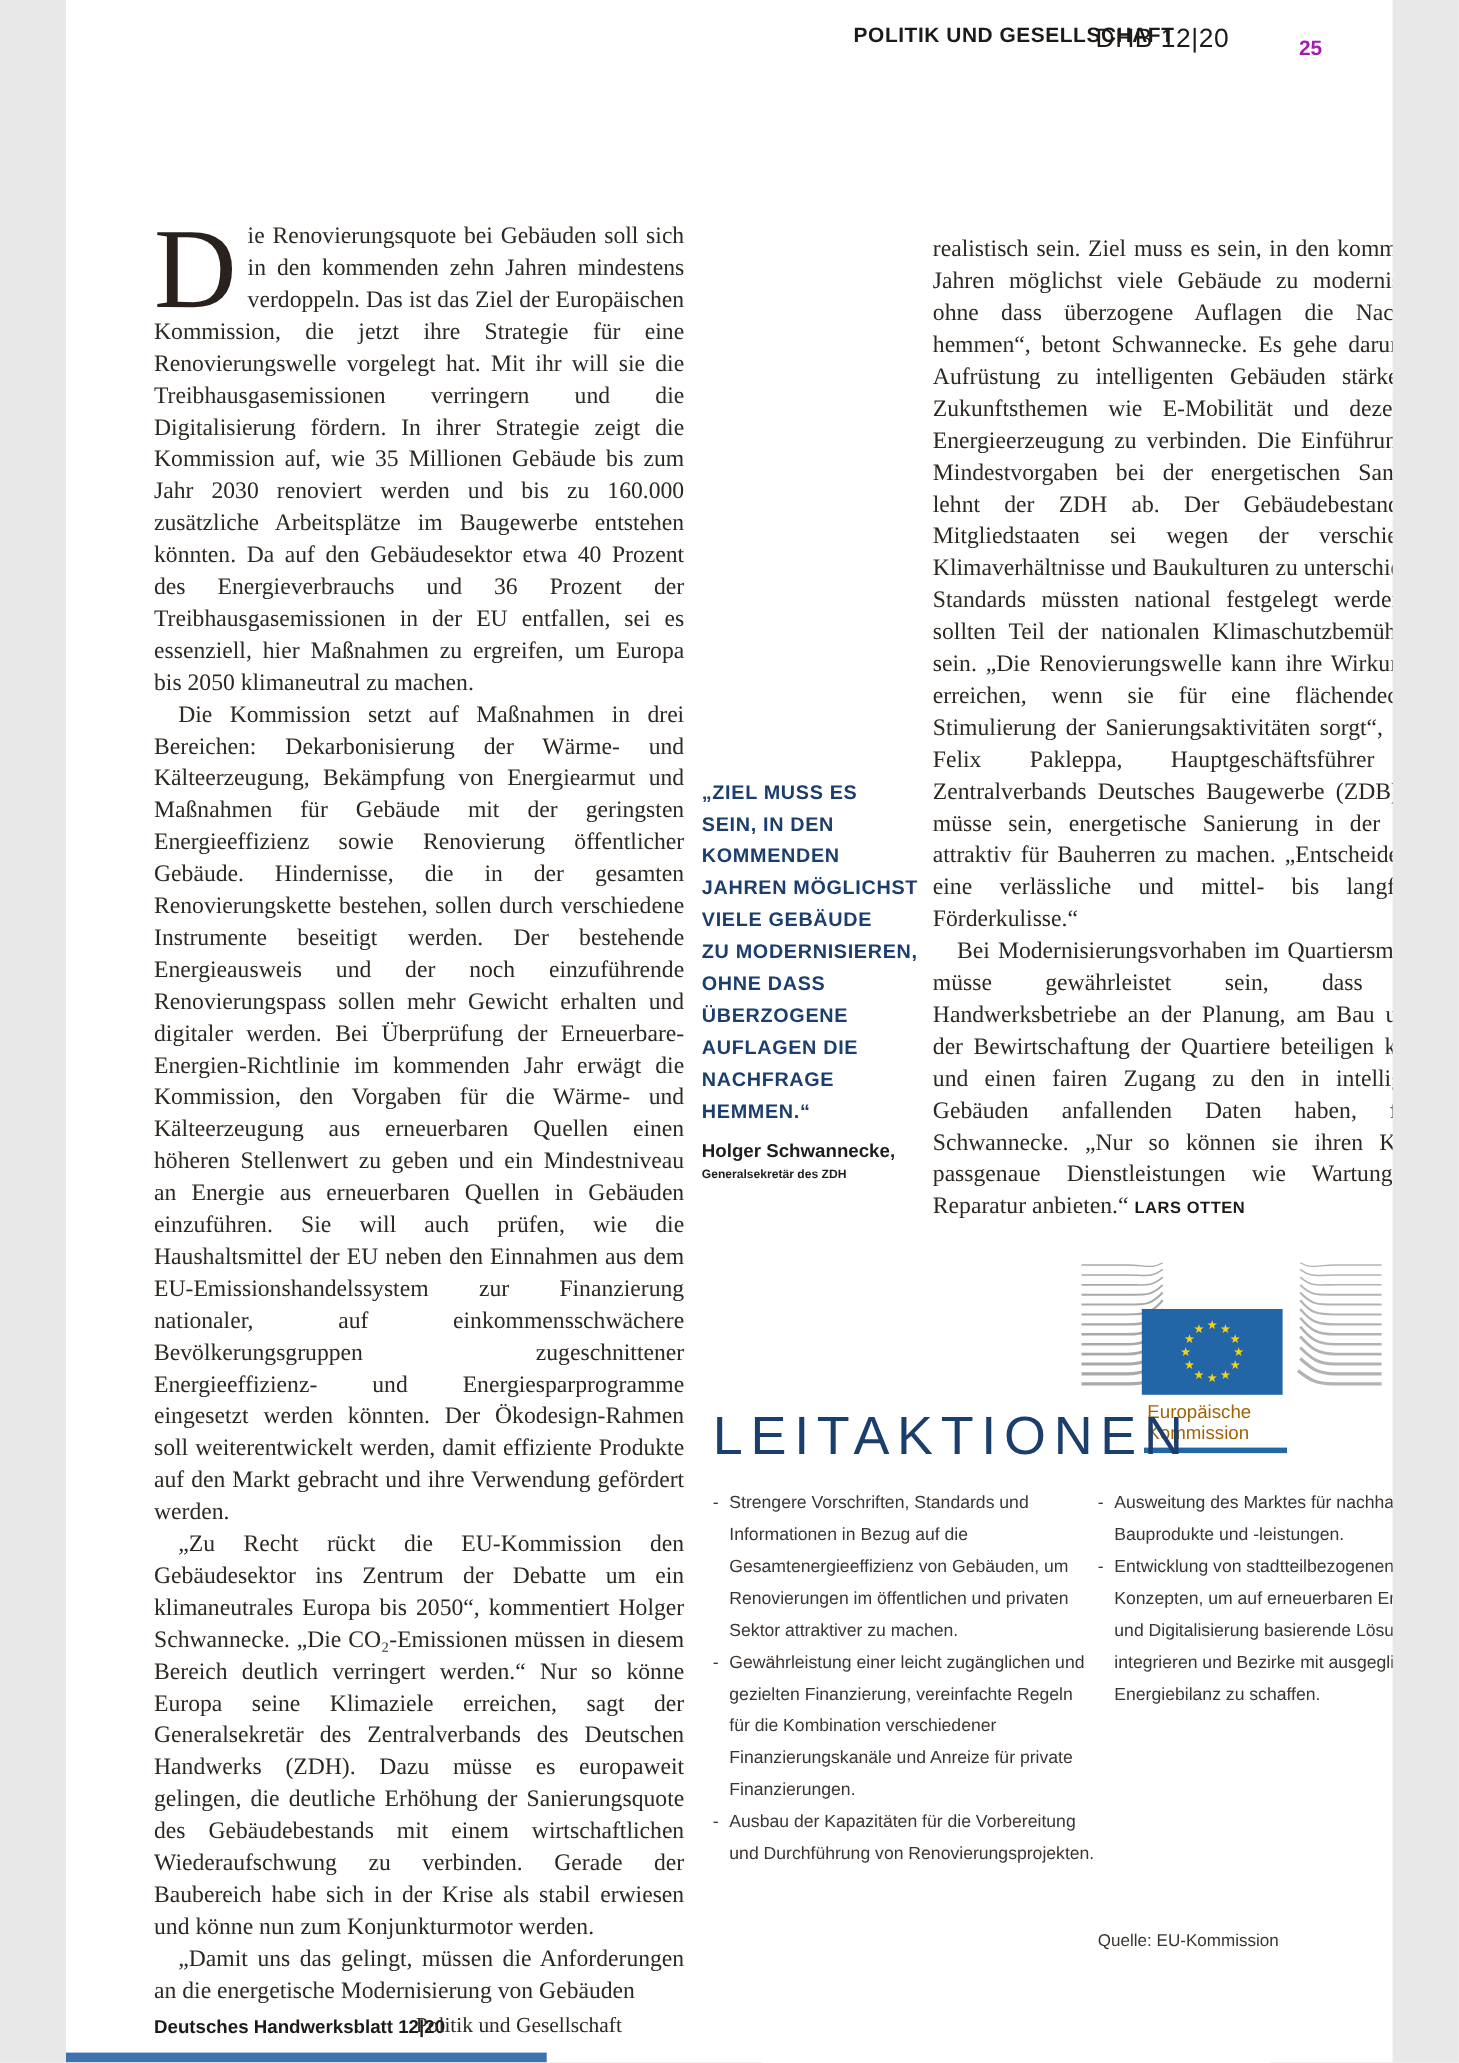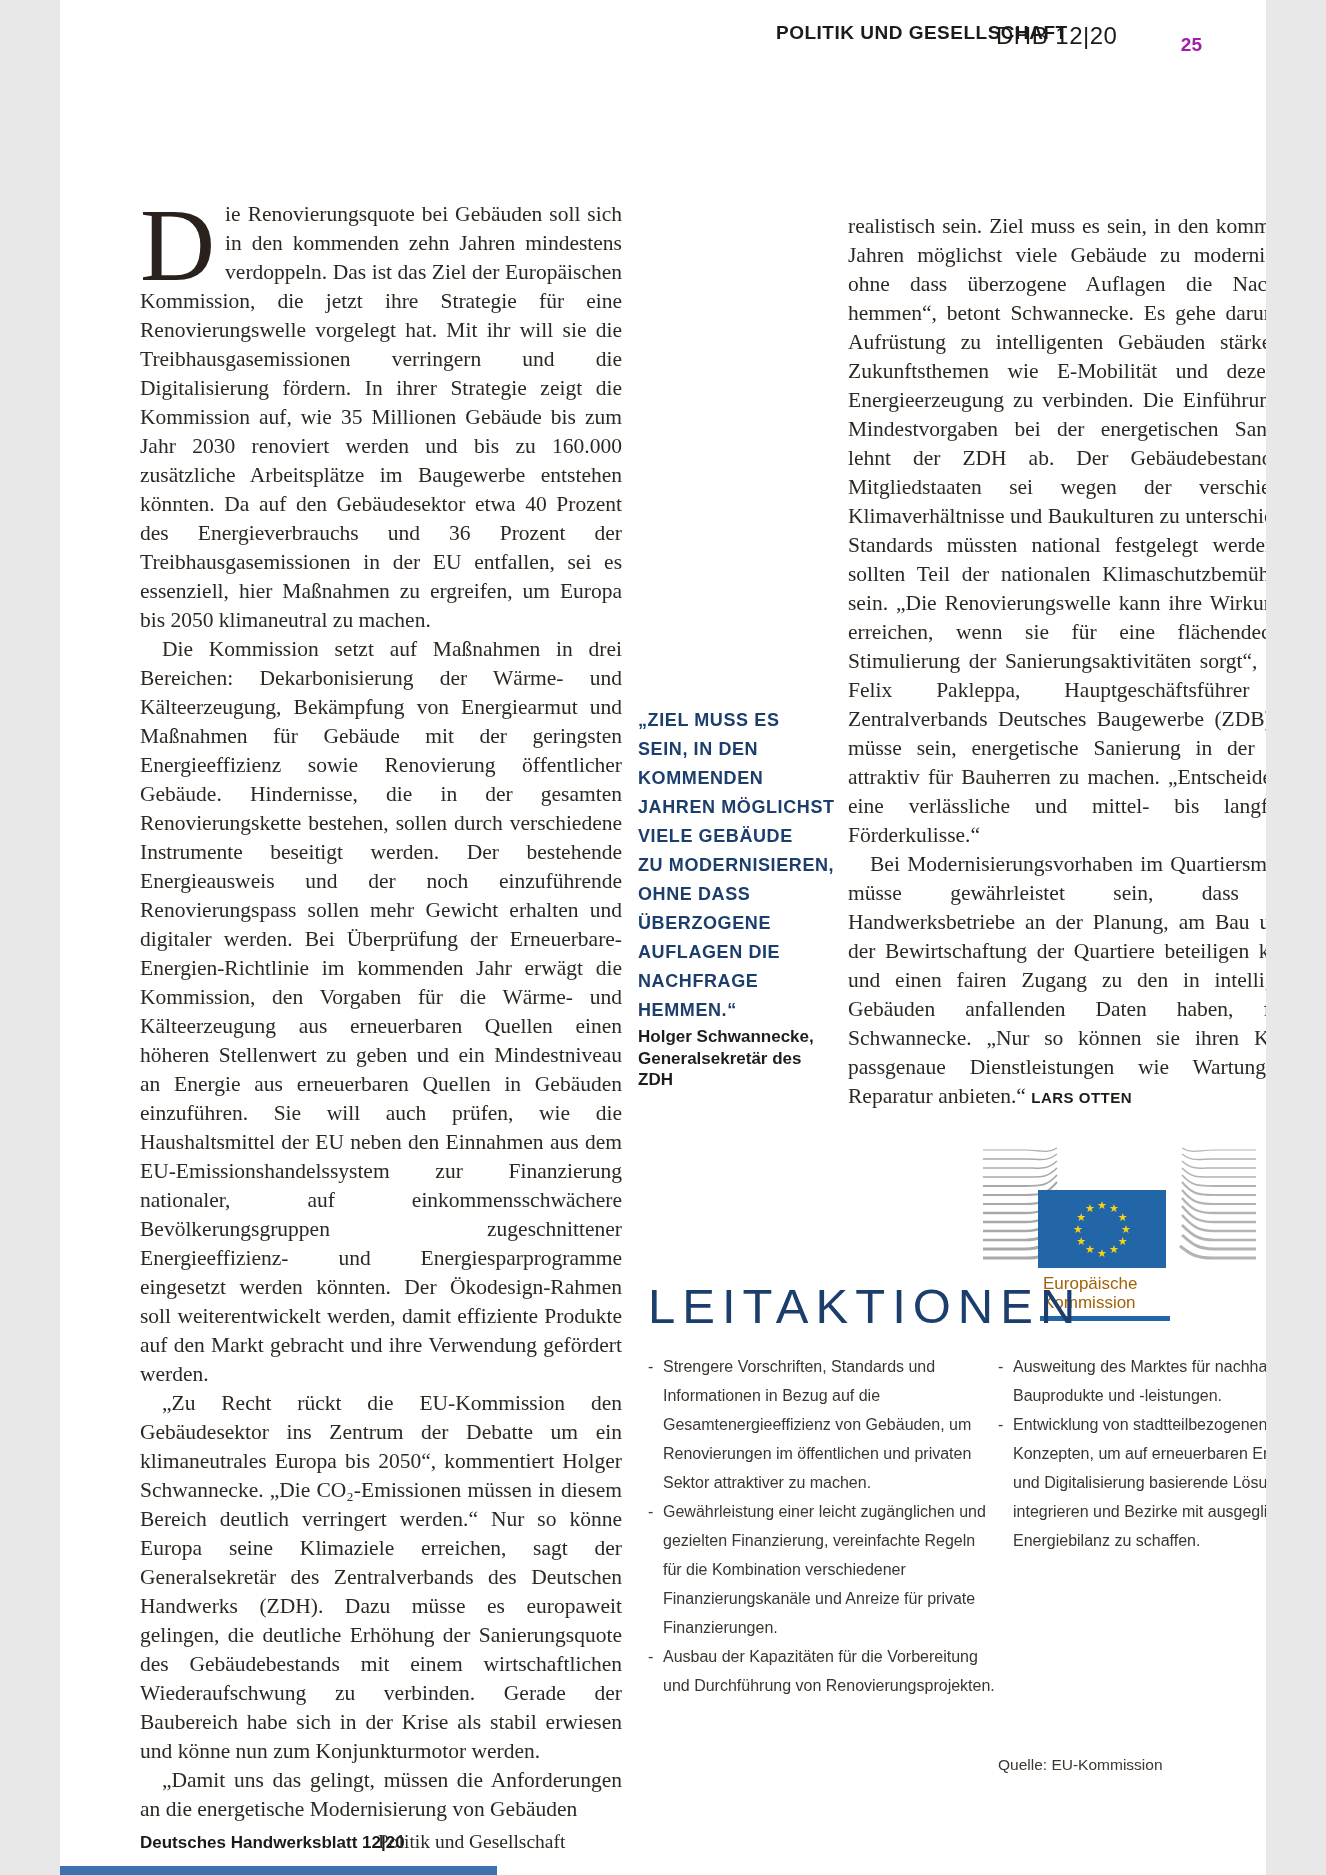--- a/index.html
+++ b/index.html
@@ -19,22 +19,22 @@
   .col p{margin:0;}
   .col p.ind{text-indent:22px;}
   .dropcap{float:left;font-size:104px;line-height:82px;padding:4px 10px 0 0;color:#2a211c;}
   .byline{font-family:"Liberation Sans",sans-serif;font-weight:700;font-size:15px;
         letter-spacing:.5px;color:#1d1a17;white-space:nowrap;}
   
   .pullquote{position:absolute;left:578px;top:706px;width:200px;text-align:left;
         font-family:"Liberation Sans",sans-serif;}
   .pq-text{color:#1c3e6d;font-weight:700;font-size:18px;line-height:29px;letter-spacing:.6px;
         white-space:pre-line;margin:0;}
-  .pq-author{font-weight:700;font-size:17px;line-height:23px;color:#1d1d1b;}
-  .pq-role{font-weight:700;font-size:17px;line-height:21px;color:#1d1d1b;}
+  .pq-author{margin-top:10px;font-weight:700;font-size:17px;line-height:23px;color:#1d1d1b;}
+  .pq-role{font-weight:700;font-size:11px;line-height:21px;color:#1d1d1b;}
   
   .eu-logo{position:absolute;left:923px;top:1140px;width:300px;}
   .eu-caption{position:absolute;left:60px;top:134px;font-family:"Liberation Sans",sans-serif;
         font-size:17px;line-height:19px;color:#a16207;}
   .eu-underline{position:absolute;left:57px;top:176px;width:130px;height:5px;background:#2266a8;}
   
   .leit-title{position:absolute;left:588px;top:1278px;font-family:"Liberation Sans",sans-serif;
         font-weight:400;font-size:49px;letter-spacing:7px;color:#1c3e6d;}
   .leit-list{position:absolute;top:1352px;margin:0;padding:0;list-style:none;
         font-family:"Liberation Sans",sans-serif;font-size:16px;line-height:29px;color:#3c3530;}

